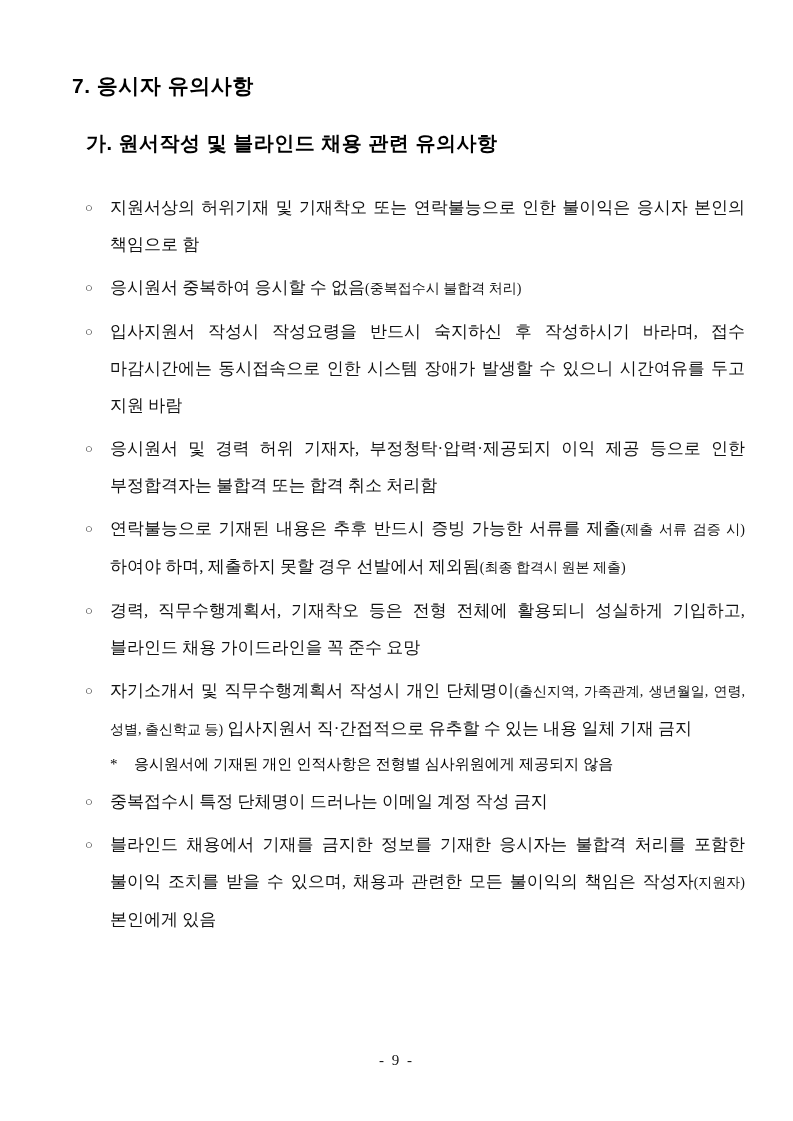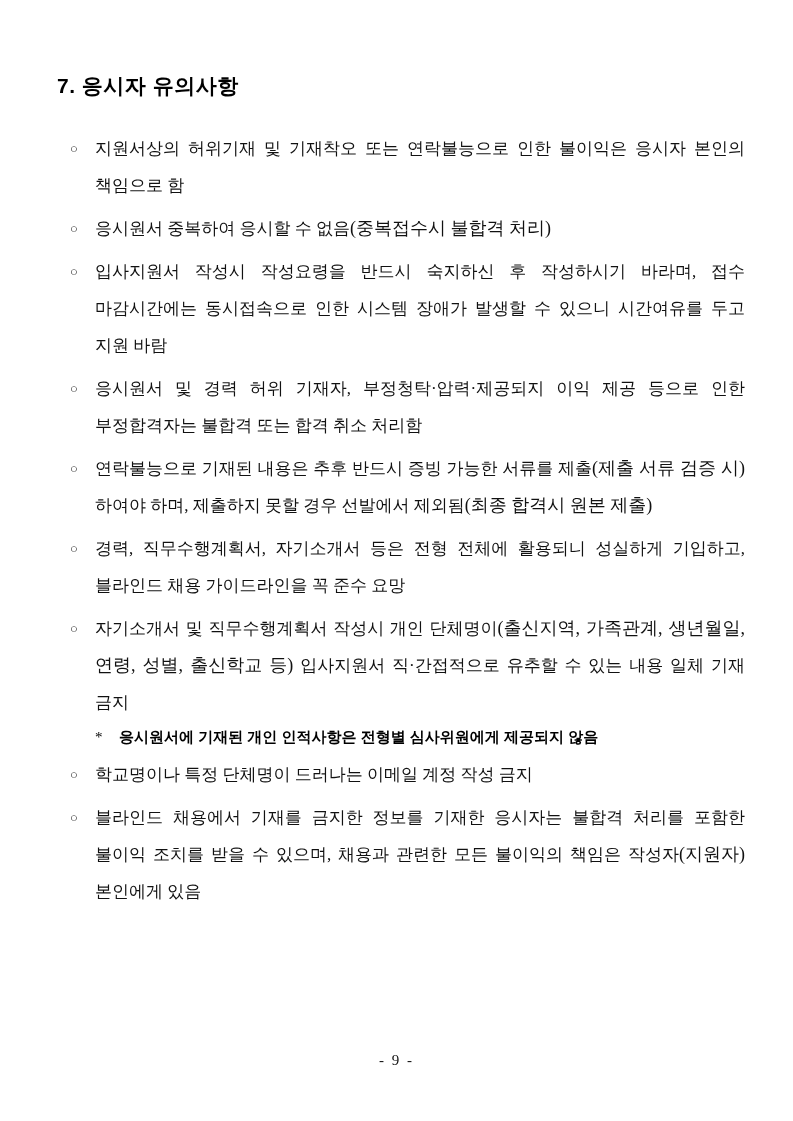--- a/index.html
+++ b/index.html
@@ -5,21 +5,21 @@
   html,body{margin:0;padding:0;background:#ffffff;}
   .page{
     position:relative;
     width:793px;
     height:1121px;
     margin:0 auto;
     background:#ffffff;
     color:#111111;
     font-family:"Liberation Serif", serif;
     box-sizing:border-box;
-    padding:72px 48px 0 57px;
+    padding:72px 48px 0 72px;
     overflow:hidden;
   }
   .section-title{
     font-family:"Liberation Sans", sans-serif;
     font-weight:bold;
     font-size:21px;
     color:#000000;
     margin:0 0 30px 0;
     letter-spacing:0.5px;
   }
@@ -46,53 +46,54 @@
     color:#111111;
   }
   .btext{
     flex:1;
     font-size:17px;
     line-height:37px;
     text-align:justify;
     word-break:keep-all;
     color:#111111;
   }
-  .seg.small{font-size:18px;}
+  .seg.small{font-size:14px;}
   .note{
     display:flex;
     font-family:"Liberation Sans", sans-serif;
     font-size:15px;
     line-height:26px;
     margin-top:3px;
     text-align:left;
     color:#000000;
   }
   .note-marker{
     flex:none;
     width:24px;
     font-family:"Liberation Serif", serif;
     font-size:15px;
   }
-  .note-text{flex:1;word-break:keep-all;font-weight:bold;}
+  .note-text{flex:1;word-break:keep-all;}
   .footer{
     position:absolute;
     left:0;
     right:0;
     bottom:52px;
     text-align:center;
     font-size:15px;
     letter-spacing:2px;
     color:#111111;
   }
 </style>
 </head>
 <body>
 
 <div class="page">
   <h1 class="section-title">7. 응시자 유의사항</h1>
+  <h2 class="subsection-title">가. 원서작성 및 블라인드 채용 관련 유의사항</h2>
   <div class="notice-list">
       <div class="bullet-item">
         <span class="marker">○</span>
         <div class="btext"><span class="seg">지원서상의 허위기재 및 기재착오 또는 연락불능으로 인한 불이익은 응시자 본인의 책임으로 함</span></div>
       </div>
       <div class="bullet-item">
         <span class="marker">○</span>
         <div class="btext"><span class="seg">응시원서 중복하여 응시할 수 없음</span><span class="seg small">(중복접수시 불합격 처리)</span></div>
       </div>
       <div class="bullet-item">
@@ -102,32 +103,32 @@
       <div class="bullet-item">
         <span class="marker">○</span>
         <div class="btext"><span class="seg">응시원서 및 경력 허위 기재자, 부정청탁·압력·제공되지 이익 제공 등으로 인한 부정합격자는 불합격 또는 합격 취소 처리함</span></div>
       </div>
       <div class="bullet-item">
         <span class="marker">○</span>
         <div class="btext"><span class="seg">연락불능으로 기재된 내용은 추후 반드시 증빙 가능한 서류를 제출</span><span class="seg small">(제출 서류 검증 시)</span><span class="seg">하여야 하며, 제출하지 못할 경우 선발에서 제외됨</span><span class="seg small">(최종 합격시 원본 제출)</span></div>
       </div>
       <div class="bullet-item">
         <span class="marker">○</span>
-        <div class="btext"><span class="seg">경력, 직무수행계획서, 자기소개서 등은 전형 전체에 활용되니 성실하게 기입하고, 블라인드 채용 가이드라인을 꼭 준수 요망</span></div>
+        <div class="btext"><span class="seg">경력, 직무수행계획서, 기재착오 등은 전형 전체에 활용되니 성실하게 기입하고, 블라인드 채용 가이드라인을 꼭 준수 요망</span></div>
       </div>
       <div class="bullet-item">
         <span class="marker">○</span>
         <div class="btext"><span class="seg">자기소개서 및 직무수행계획서 작성시 개인 단체명이</span><span class="seg small">(출신지역, 가족관계, 생년월일, 연령, 성별, 출신학교 등)</span><span class="seg"> 입사지원서 직·간접적으로 유추할 수 있는 내용 일체 기재 금지</span><div class="note">
             <span class="note-marker">*</span>
             <span class="note-text">응시원서에 기재된 개인 인적사항은 전형별 심사위원에게 제공되지 않음</span>
           </div></div>
       </div>
       <div class="bullet-item">
         <span class="marker">○</span>
-        <div class="btext"><span class="seg">학교명이나 특정 단체명이 드러나는 이메일 계정 작성 금지</span></div>
+        <div class="btext"><span class="seg">중복접수시 특정 단체명이 드러나는 이메일 계정 작성 금지</span></div>
       </div>
       <div class="bullet-item">
         <span class="marker">○</span>
         <div class="btext"><span class="seg">블라인드 채용에서 기재를 금지한 정보를 기재한 응시자는 불합격 처리를 포함한 불이익 조치를 받을 수 있으며, 채용과 관련한 모든 불이익의 책임은 작성자</span><span class="seg small">(지원자)</span><span class="seg"> 본인에게 있음</span></div>
       </div>
     </div>
   <div class="footer">- 9 -</div>
 </div>
 
 </body></html>

